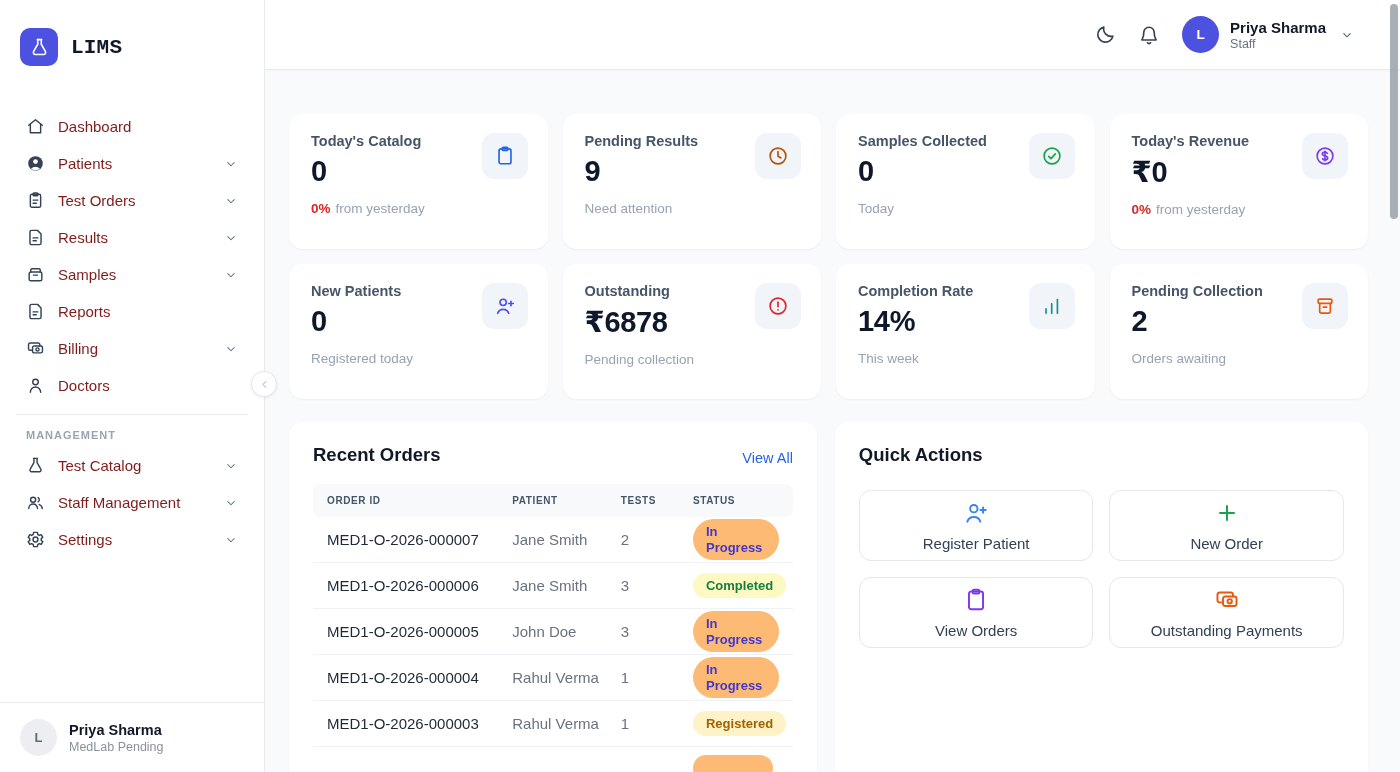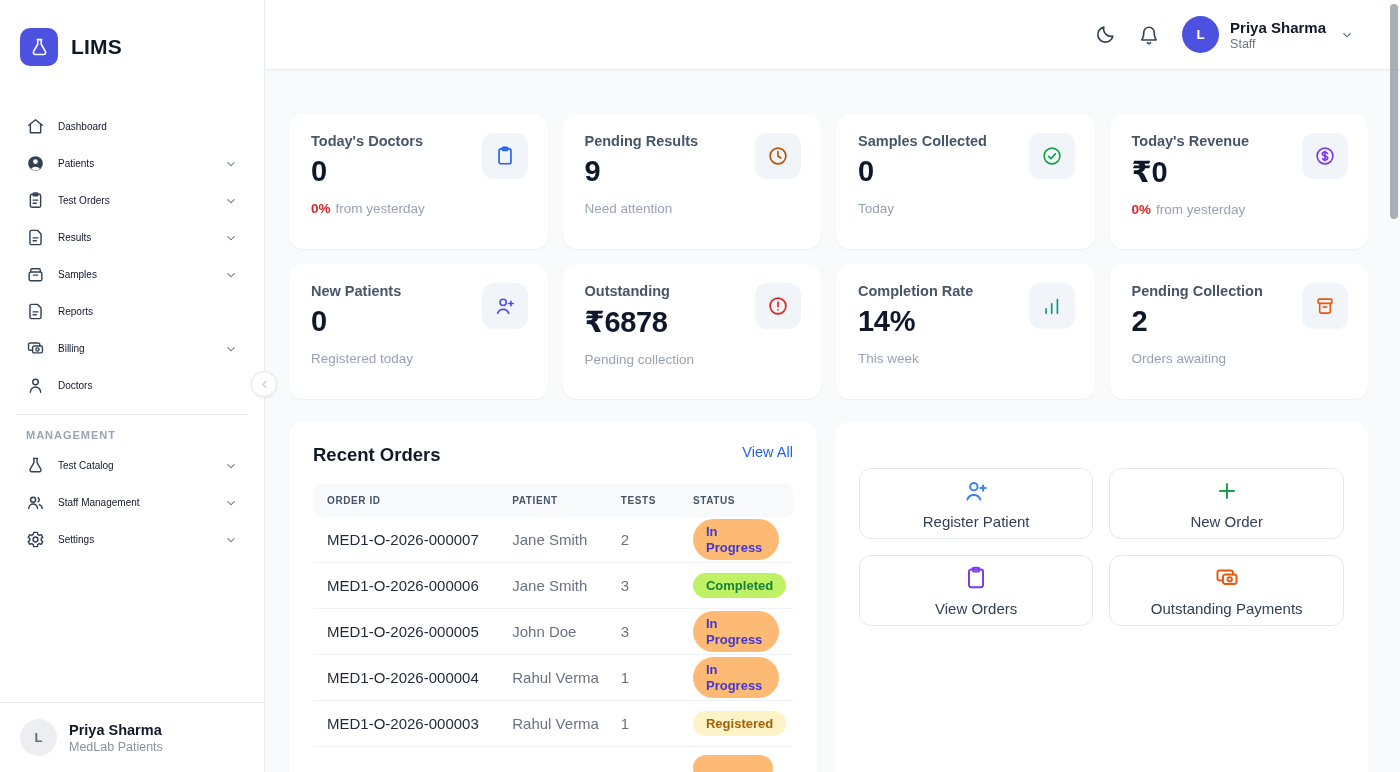--- a/index.html
+++ b/index.html
@@ -2,26 +2,26 @@
 <html><head>
 <meta charset="utf-8">
 <style>
   * { margin:0; padding:0; box-sizing:border-box; }
   html,body { width:1400px; height:772px; }
   body { font-family:"Liberation Sans","DejaVu Sans",sans-serif; background:#f8fafc; }
   .app { position:relative; width:1400px; height:772px; overflow:hidden; display:flex; background:#f8fafc; }
 
   
   .sidebar { position:relative; width:265px; min-width:265px; height:100%; background:#fff; border-right:1px solid #e8eaee; display:flex; flex-direction:column; z-index:2; }
-  .logo-row { display:flex; align-items:center; gap:13px; padding:28px 20px 0 20px; }
+  .logo-row { display:flex; align-items:center; gap:13px; padding:28px 20px 0 20px;font-family:Liberation Mono, monospace; }
   .logo-box { width:38px; height:38px; border-radius:10px; background:#4c51e0; display:flex; align-items:center; justify-content:center; color:#fff; }
   .logo-box svg { width:21px; height:21px; }
   .logo-title { font-size:21px; font-weight:700; color:#111827; letter-spacing:.2px; }
   .nav { padding:0 16px; margin-top:42px; }
-  .nav-item { display:flex; align-items:center; gap:13px; padding:8px 10px; border-radius:8px; font-size:10px; color:#0f172a; cursor:pointer; height:37px; }
+  .nav-item { display:flex; align-items:center; gap:13px; padding:8px 10px; border-radius:8px; font-size:15px; color:#7f1d1d; cursor:pointer; height:37px; }
   .nav-icon { width:19px; height:19px; color:#334155; flex:none; display:flex; }
   .nav-icon svg { width:100%; height:100%; }
   .nav-chevron { width:14px; height:14px; color:#64748b; margin-left:auto; display:flex; }
   .nav-chevron svg { width:100%; height:100%; }
   .side-divider { border-top:1px solid #e8eaee; margin:10px 16px 6px 16px; }
   .section-label { font-size:11px; font-weight:700; letter-spacing:.09em; color:#9aa4b2; padding:8px 26px 6px 26px; }
   .side-spacer { flex:1; }
   .user-box { border-top:1px solid #e8eaee; padding:16px 20px; display:flex; align-items:center; gap:12px; cursor:pointer; }
   .user-avatar { width:37px; height:37px; border-radius:50%; background:#eceef1; color:#5f6b7a; font-size:13px; font-weight:600; display:flex; align-items:center; justify-content:center; flex:none; }
   .user-name { font-size:14.5px; font-weight:700; color:#111827; }
@@ -46,32 +46,32 @@
   .card { position:relative; background:#fff; border-radius:14px; padding:19px 22px; height:135px; box-shadow:0 1px 2px rgba(15,23,42,.05); }
   .card-label { font-size:14.5px; font-weight:600; color:#475569; }
   .card-value { font-size:29px; font-weight:700; color:#0f172a; margin-top:6px; letter-spacing:-.3px; }
   .card-sub { font-size:13.5px; color:#98a2b3; margin-top:13px; }
   .card-sub .hl { color:#dc2626; font-weight:600; margin-right:5px; }
   .chip { position:absolute; top:19px; right:20px; width:46px; height:46px; border-radius:12px; background:#f1f4f8; display:flex; align-items:center; justify-content:center; }
   .chip svg { width:22px; height:22px; }
 
   .panels { display:grid; grid-template-columns:1fr 1.01fr; gap:18px; margin-top:23px; }
   .panel { background:#fff; border-radius:14px; padding:22px 24px; height:430px; box-shadow:0 1px 2px rgba(15,23,42,.05); overflow:hidden; }
-  .panel-head { display:flex; align-items:flex-start; justify-content:space-between; }
+  .panel-head { display:flex; align-items:flex-end; justify-content:space-between; }
   .panel-title { font-size:18.5px; font-weight:700; color:#111827; }
   .view-all { font-size:14.5px; font-weight:500; color:#2563eb; text-decoration:none; cursor:pointer; }
 
   .thead { display:grid; grid-template-columns:41% 24% 16% 19%; background:#f7f9fb; border-radius:8px; padding:11px 14px; margin-top:18px; }
   .th { font-size:10px; font-weight:700; letter-spacing:.06em; color:#475569; text-transform:uppercase; }
   .trow { display:grid; grid-template-columns:41% 24% 16% 19%; align-items:center; padding:0 14px; height:46px; border-bottom:1px solid #f0f1f4; cursor:pointer; }
   .td-id { font-size:15px; font-weight:500; color:#1f2937; }
   .td-muted { font-size:15px; color:#6b7280; }
   .badge { display:inline-block; justify-self:start; padding:5px 13px; border-radius:999px; font-size:13px; font-weight:700; line-height:1.2; }
   .badge-in-progress { background:#fdba74; color:#4338ca; }
-  .badge-completed { background:#bef264; color:#15803d; }
+  .badge-completed { background:#fef9c3; color:#15803d; }
   .badge-registered { background:#fdf3c6; color:#a16207; }
   .trow-partial { border-bottom:none; padding-top:8px; align-items:start; height:40px; }
   .badge-empty { width:80px; height:26px; padding:0; }
 
   .qa-grid { display:grid; grid-template-columns:1fr 1fr; gap:16px; margin-top:24px; }
   .qa-btn { background:#fff; border:1px solid #e5e7eb; border-radius:12px; height:71px; display:flex; flex-direction:column; align-items:center; justify-content:center; gap:9px; cursor:pointer; }
   .qa-btn svg { width:26px; height:26px; }
   .qa-label { font-size:15px; font-weight:500; color:#334155; }
 
   .scrollbar { position:absolute; right:2px; top:4px; width:8px; height:215px; border-radius:4px; background:#9aa1a9; opacity:.85; z-index:10; cursor:pointer; }
@@ -248,21 +248,21 @@
           </span>
         </div>
     </nav>
 
     <div class="side-spacer"></div>
 
     <div class="user-box">
       <span class="user-avatar">L</span>
       <span>
         <div class="user-name">Priya Sharma</div>
-        <div class="user-org">MedLab Patients</div>
+        <div class="user-org">MedLab Pending</div>
       </span>
     </div>
 
     <button class="collapse-btn">
       <span style="display:flex;width:13px;height:13px">
           <svg viewBox="0 0 24 24" fill="none" stroke="currentColor" stroke-width="1.8" stroke-linecap="round" stroke-linejoin="round">
             <path d="M14.5 6.5 9 12l5.5 5.5"></path>
           </svg>
         </span>
     </button>
@@ -297,21 +297,21 @@
               <path d="M6.5 9.5 12 15l5.5-5.5"></path>
             </svg>
           </span>
       </div>
     </header>
 
     <div class="content">
 
       <div class="cards">
         <div class="card">
-            <div class="card-label">Today's Doctors</div>
+            <div class="card-label">Today's Catalog</div>
             <div class="card-value">0</div>
             <div class="card-sub">
               <span class="hl">0%</span><span>from yesterday</span>
             </div>
             <span class="chip">
               <span style="display: flex; width: 22px; height: 22px; color: rgb(37, 99, 235);">
                 <svg viewBox="0 0 24 24" fill="none" stroke="currentColor" stroke-width="1.8" stroke-linecap="round" stroke-linejoin="round">
                   <rect x="5.5" y="4.2" width="13" height="16.3" rx="2"></rect>
                   <rect x="9" y="2.6" width="6" height="3.4" rx="1"></rect>
                 </svg>
@@ -477,20 +477,23 @@
             <div class="trow trow-partial">
               <span></span>
                 <span></span>
                 <span></span>
               <span class="badge badge-empty badge-in-progress"></span>
             </div>
           </div>
         </section>
 
         <section class="panel">
+          <div class="panel-head">
+            <h2 class="panel-title">Quick Actions</h2>
+          </div>
           <div class="qa-grid">
             <button class="qa-btn">
                 <span style="display: flex; width: 26px; height: 26px; color: rgb(59, 130, 246);">
                   <svg viewBox="0 0 24 24" fill="none" stroke="currentColor" stroke-width="1.8" stroke-linecap="round" stroke-linejoin="round">
                     <circle cx="10" cy="8" r="3.4"></circle>
                     <path d="M4 20a6.3 6.3 0 0 1 12 0"></path>
                     <path d="M18.5 6.8v5M16 9.3h5"></path>
                   </svg>
                 </span>
                 <span class="qa-label">Register Patient</span>

